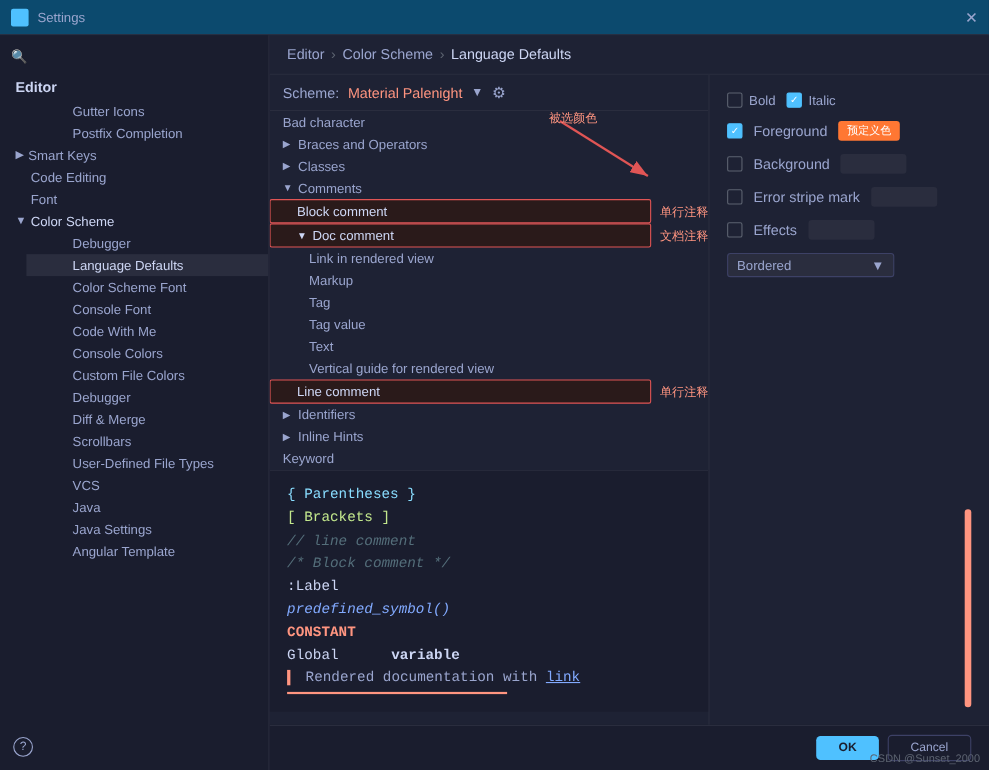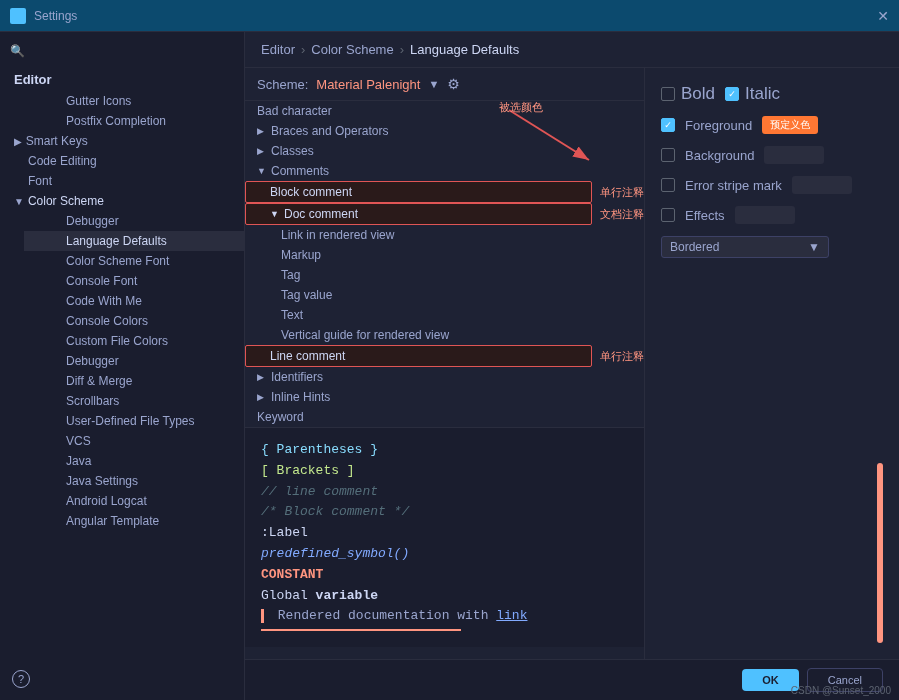--- a/index.html
+++ b/index.html
@@ -203,21 +203,21 @@
       align-items: center;
       gap: 10px;
     }
     .checkbox-group {
       display: flex;
       align-items: center;
       gap: 6px;
     }
     .checkbox-label {
       color: #9aa5ce;
-      font-size: 17px;
+      font-size: 12px;
     }
     .cb {
       width: 14px;
       height: 14px;
       border: 1px solid #5c6370;
       background: transparent;
       border-radius: 2px;
       display: inline-flex;
       align-items: center;
       justify-content: center;
@@ -254,21 +254,21 @@
       background: #2a2d3e;
       border: 1px solid #3d4166;
       color: #9aa5ce;
       font-size: 12px;
       padding: 3px 8px;
       border-radius: 3px;
       cursor: pointer;
       display: flex;
       align-items: center;
       gap: 6px;
-      width: 168px;
+      width: 152px;
     }
 
     
     .preview-panel {
       border-top: 1px solid #2a2d3e;
       background: #1a1d2e;
       padding: 12px 16px;
       font-family: 'Courier New', monospace;
       font-size: 13px;
       height: 220px;
@@ -277,21 +277,21 @@
     .preview-line {
       line-height: 1.6;
     }
     .p-brackets { color: #89ddff; }
     .p-bracket-square { color: #c3e88d; }
     .p-comment { color: #546e7a; font-style: italic; }
     .p-label { color: #cdd6f4; }
     .p-predefined { color: #82aaff; font-style: italic; }
     .p-constant { color: #ff9580; font-weight: bold; }
     .p-global { color: #cdd6f4; }
-    .p-variable { color: #cdd6f4; font-weight: bold; }
+    .p-variable { color: #cdd6f4; font-weight: bold; margin-left: 40px; }
     .p-doc { color: #9aa5ce; }
     .p-link { color: #82aaff; text-decoration: underline; }
     .p-bar { 
       width: 3px; 
       background: #ff9580; 
       display: inline-block;
       height: 14px;
       vertical-align: middle;
       margin-right: 6px;
     }
@@ -401,21 +401,20 @@
     <div class="sidebar-item indented">Code With Me</div>
     <div class="sidebar-item indented">Console Colors</div>
     <div class="sidebar-item indented">Custom File Colors</div>
     <div class="sidebar-item indented">Debugger</div>
     <div class="sidebar-item indented">Diff &amp; Merge</div>
     <div class="sidebar-item indented">Scrollbars</div>
     <div class="sidebar-item indented">User-Defined File Types</div>
     <div class="sidebar-item indented">VCS</div>
     <div class="sidebar-item indented">Java</div>
     <div class="sidebar-item indented">Java Settings</div>
-    <div class="sidebar-item indented">Android Logcat</div>
     <div class="sidebar-item indented">Angular Template</div>
   </div>
 
   <div class="content">
 
     <div class="breadcrumb">
       <span>Editor</span>
       <span class="breadcrumb-separator">›</span>
       <span>Color Scheme</span>
       <span class="breadcrumb-separator">›</span>

